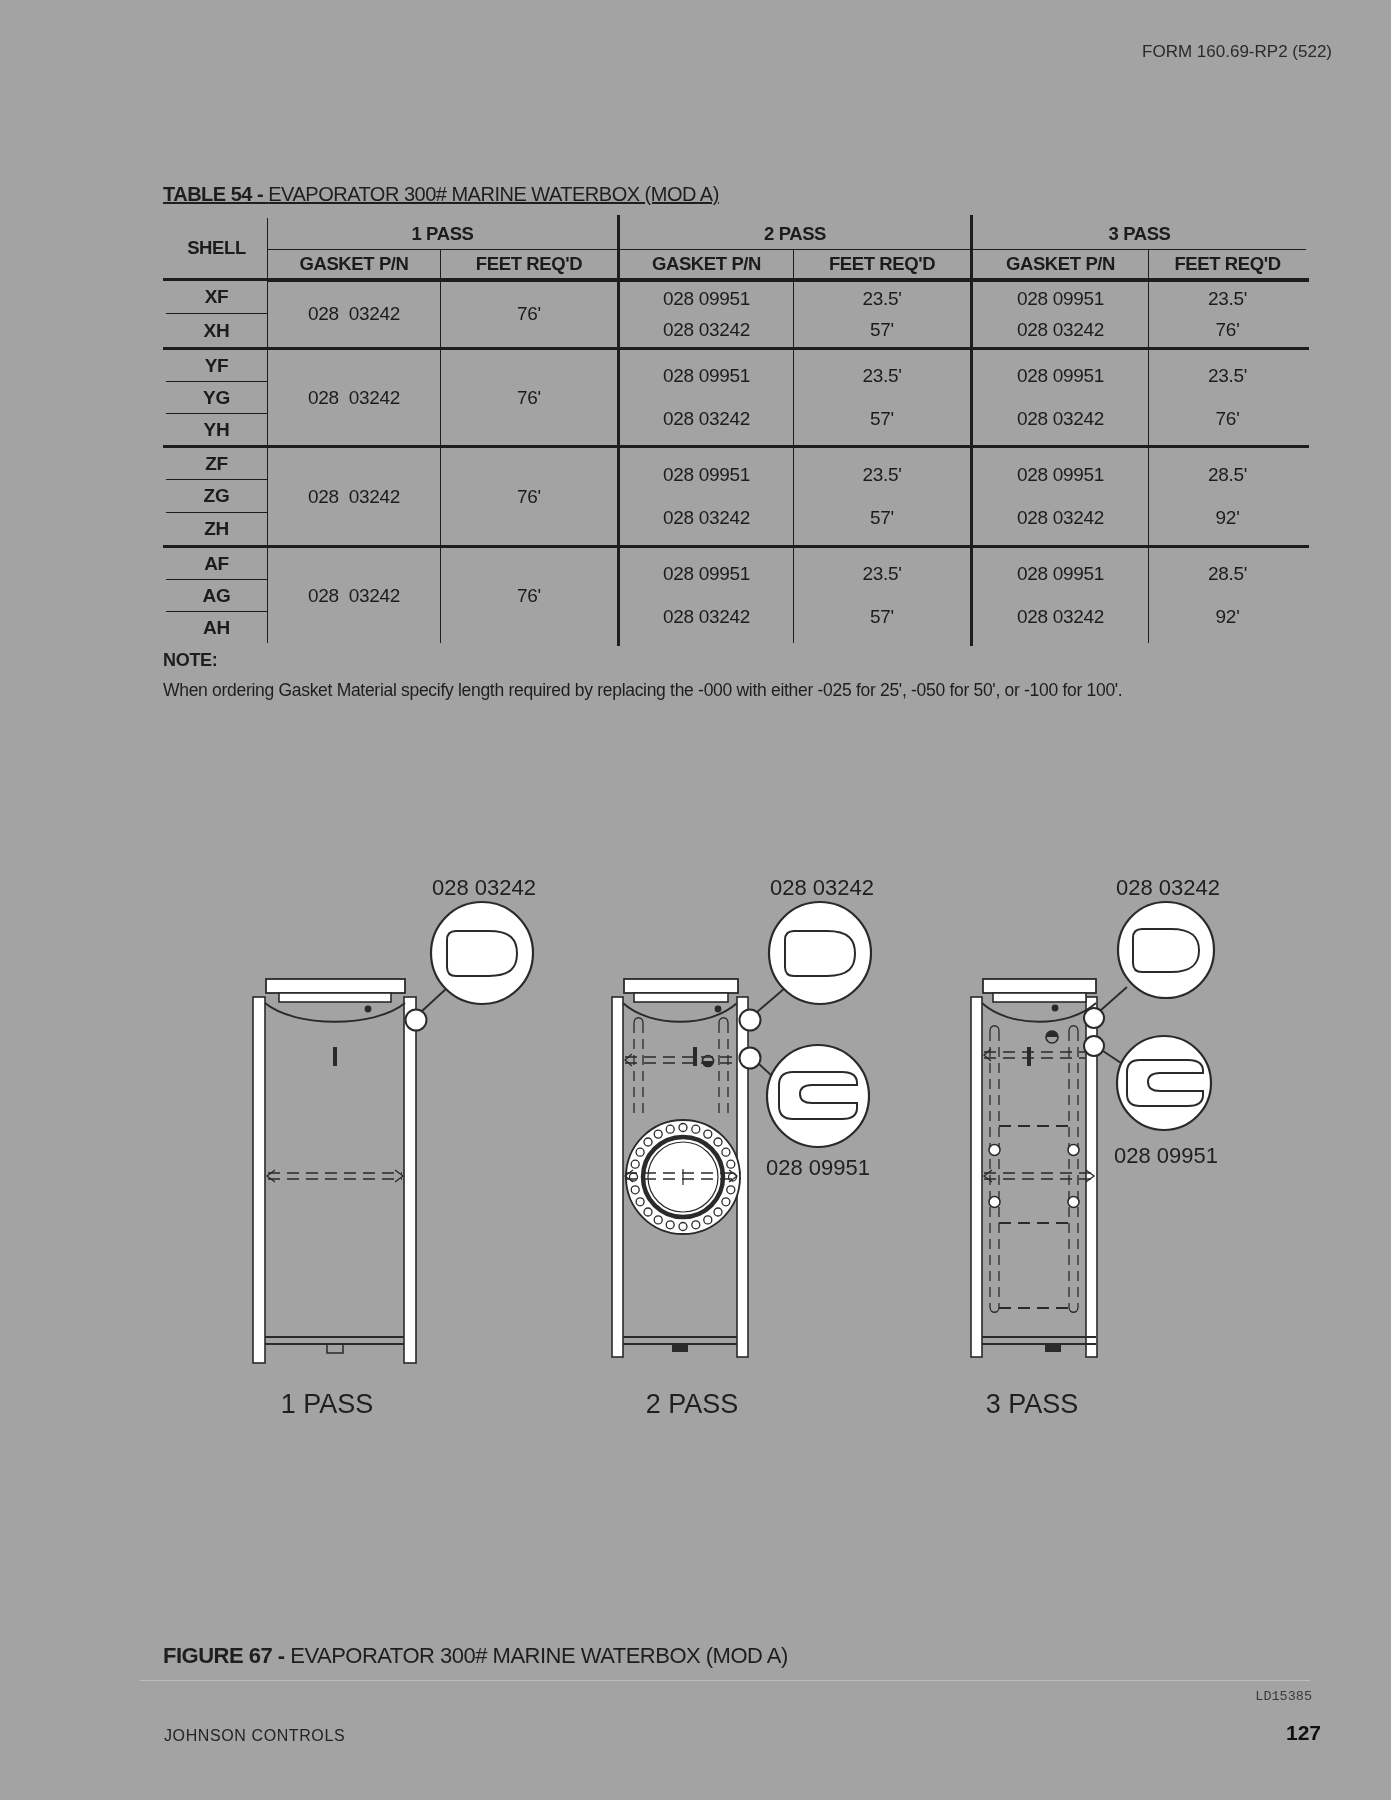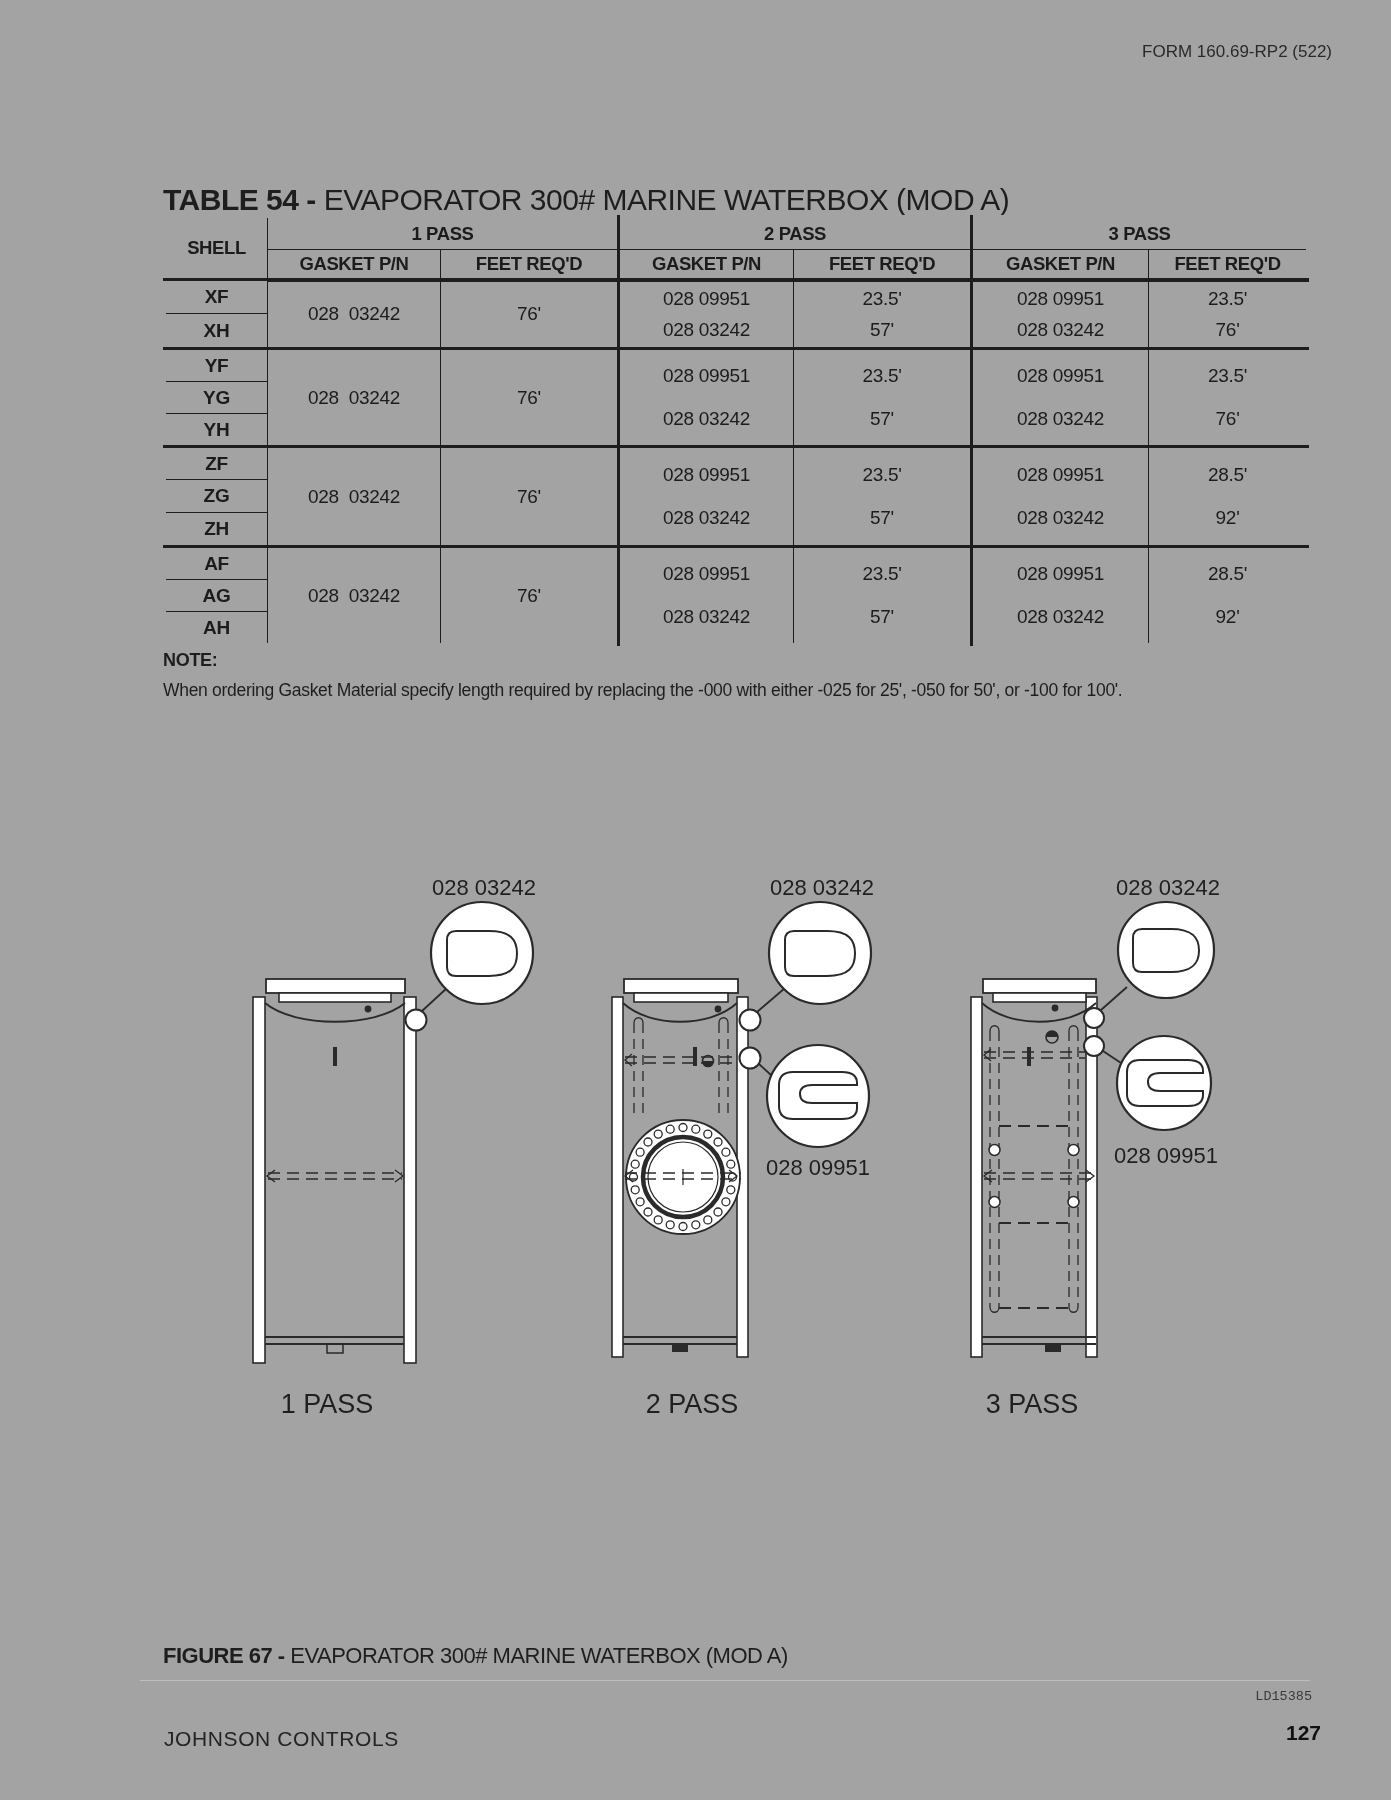--- a/index.html
+++ b/index.html
@@ -1,19 +1,19 @@
 <!DOCTYPE html>
 <html><head>
 <meta charset="utf-8">
 <style>
   html,body{margin:0;padding:0;background:#d8d8d8;}
   .page{position:relative;width:1391px;height:1800px;background:#a3a3a3;
         font-family:"Liberation Sans",sans-serif;color:#1e1e1e;overflow:hidden;}
   .form-ref{position:absolute;top:42px;right:59px;font-size:17px;color:#2a2a2a;}
-  .table-title{position:absolute;left:163px;top:183px;font-size:30px;letter-spacing:-0.5px;white-space:nowrap;}
+  .table-title{position:absolute;left:163px;top:183px;font-size:20px;letter-spacing:-0.5px;white-space:nowrap;text-decoration:underline;}
   .b{font-weight:bold;}
   table.spec{position:absolute;left:163px;top:215px;width:1143px;border-collapse:collapse;
              table-layout:fixed;border:3px solid #a3a3a3;}
   table.spec th,table.spec td{border:1.5px solid #1d1d1d;text-align:center;vertical-align:middle;
              padding:0;font-size:19px;letter-spacing:-0.3px;color:#1c1c1c;}
   table.spec thead th{font-weight:bold;font-size:18.5px;letter-spacing:-0.4px;}
   table.spec thead tr.subrow th{border-bottom:4px solid #1d1d1d;}
   td.shell{font-weight:bold;}
   .sep{border-left:3.5px solid #1d1d1d !important;}
   tr.gstart td{border-top:3px solid #1d1d1d;}
@@ -27,21 +27,21 @@
   svg.figure{position:absolute;left:150px;top:860px;}
   .draw{stroke:#2a2a2a;fill:none;}
   .wfill{fill:#ffffff;}
   .dash{stroke-dasharray:12 7;}
   .dash2{stroke-dasharray:10 6;}
   .svgtxt{font-family:"Liberation Sans",sans-serif;font-size:22px;fill:#1f1f1f;}
   .svglbl{font-family:"Liberation Sans",sans-serif;font-size:27px;fill:#1f1f1f;}
   .ld-ref{position:absolute;top:1689px;right:79px;font-size:13.5px;color:#3a3a3a;font-family:Liberation Mono, monospace;}
   .fig-caption{position:absolute;left:163px;top:1643px;font-size:22px;letter-spacing:-0.5px;white-space:nowrap;}
   .caption-rule{position:absolute;left:140px;top:1680px;width:1170px;height:1px;background:#bdbdbd;}
-  .footer-left{position:absolute;left:164px;top:1727px;font-size:21px;letter-spacing:0.6px;color:#242424;}
+  .footer-left{position:absolute;left:164px;top:1727px;font-size:16px;letter-spacing:0.6px;color:#242424;}
   .footer-page{position:absolute;top:1721px;right:70px;font-size:21px;font-weight:bold;color:#111;margin-left:38px;}
 </style>
 </head>
 <body>
 
 <div class="page">
 
   <div class="form-ref">FORM 160.69-RP2 (522)</div>
 
   <div class="table-title">

